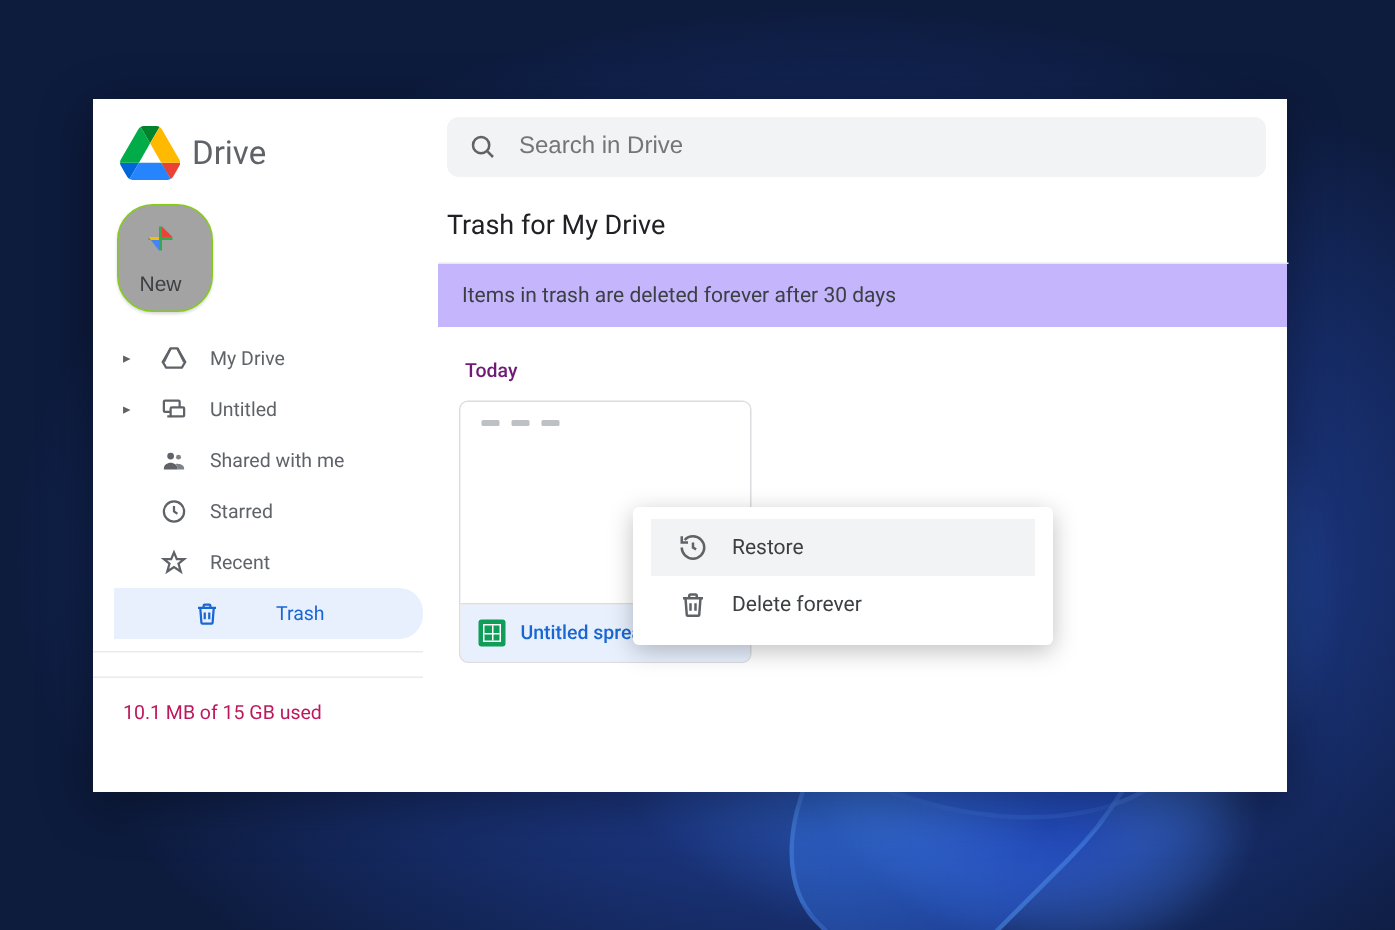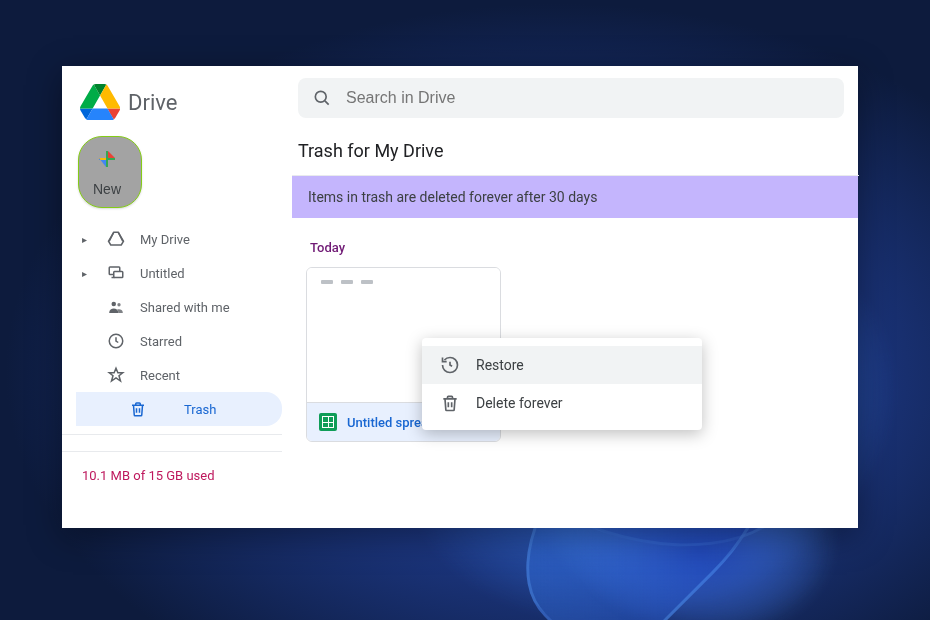--- a/index.html
+++ b/index.html
@@ -133,21 +133,21 @@
     .file-name { font-size: 13px; color: #1967d2; font-weight: 500; }
 
     .context-menu {
       position: absolute;
       left: 130px;
       top: 272px;
       width: 280px;
       background: #fff;
       border-radius: 4px;
       box-shadow: 0 4px 16px rgba(0,0,0,0.25);
-      padding: 8px 0;
+      padding: 8px 12px;
       z-index: 10;
     }
     .menu-item {
       display: flex;
       align-items: center;
       gap: 16px;
       padding: 9px 18px;
       font-size: 14px;
       color: #3c4043;
       cursor: pointer;

